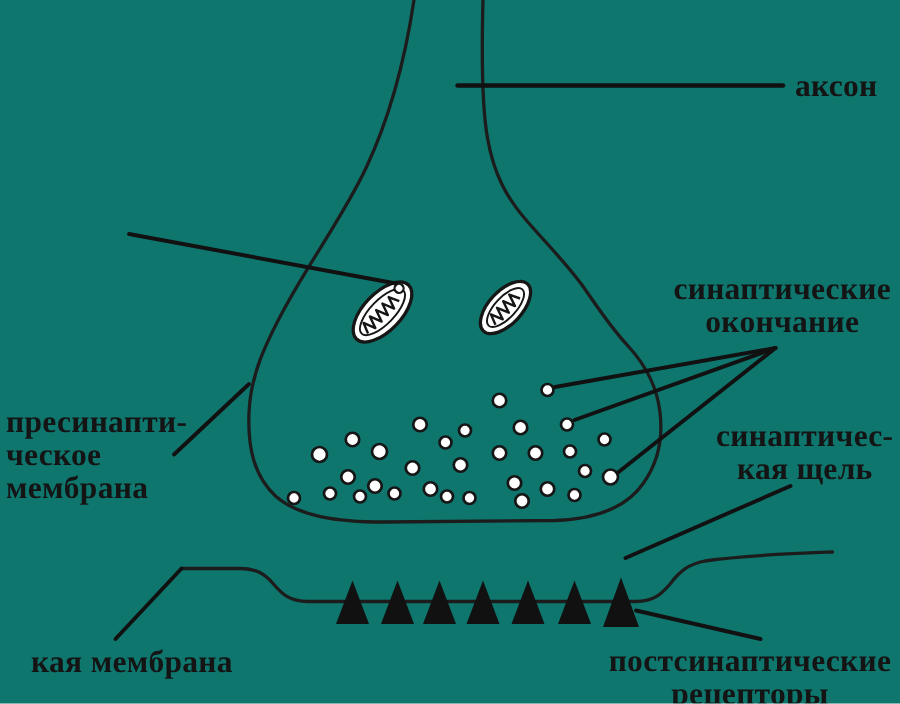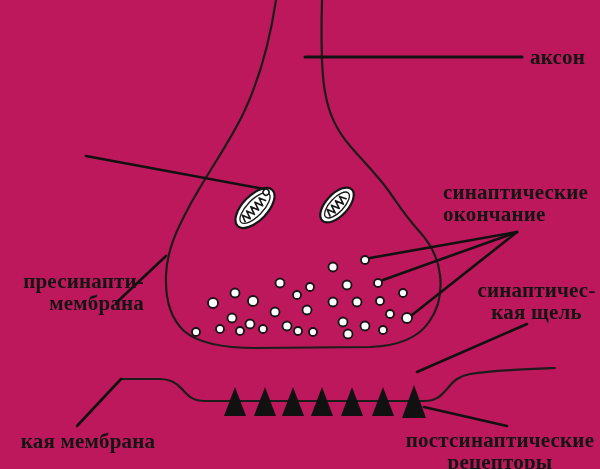--- a/index.html
+++ b/index.html
@@ -1,19 +1,19 @@
 <!DOCTYPE html>
 <html><head>
 <meta charset="utf-8">
 <style>
   html,body{margin:0;padding:0;background:#e8e8e8;}
   #stage{
     position:relative;
     width:600px;height:469px;
-    background:#be185d;
+    background:#0f766e;
     overflow:hidden;
     font-family:"Liberation Serif","DejaVu Serif",serif;
   }
   #drawing{position:absolute;left:0;top:0;}
   .label{
     position:absolute;
     color:#141414;
     font-weight:700;
     font-size:21px;
     line-height:22px;
@@ -119,26 +119,27 @@
     <line x1="527" y1="324" x2="417" y2="372" stroke="#111111" stroke-width="2.6" stroke-linecap="round"></line>
     <line x1="77" y1="426" x2="121" y2="379" stroke="#111111" stroke-width="2.6" stroke-linecap="round"></line>
     <line x1="424" y1="407" x2="507" y2="426" stroke="#111111" stroke-width="2.6" stroke-linecap="round"></line>
   </svg>
 
   <div class="label" style="left:530px;top:46px;width:70px;text-align:left">
     <span class="ln">аксон</span>
   </div>
 
 
-  <div class="label" style="left:18px;top:270px;width:126px;text-align:right">
+  <div class="label" style="left:4px;top:270px;width:126px;text-align:left">
     <span class="ln">пресинапти-</span>
+    <span class="ln">ческое</span>
     <span class="ln">мембрана</span>
   </div>
 
-  <div class="label" style="left:443px;top:181px;width:157px;text-align:left">
+  <div class="label" style="left:443px;top:181px;width:157px;text-align:center">
     <span class="ln">синаптические</span>
     <span class="ln">окончание</span>
   </div>
 
   <div class="label" style="left:458px;top:279px;width:157px;text-align:center">
     <span class="ln">синаптичес-</span>
     <span class="ln">кая щель</span>
   </div>
 
   <div class="label" style="left:0px;top:430px;width:176px;text-align:center">

